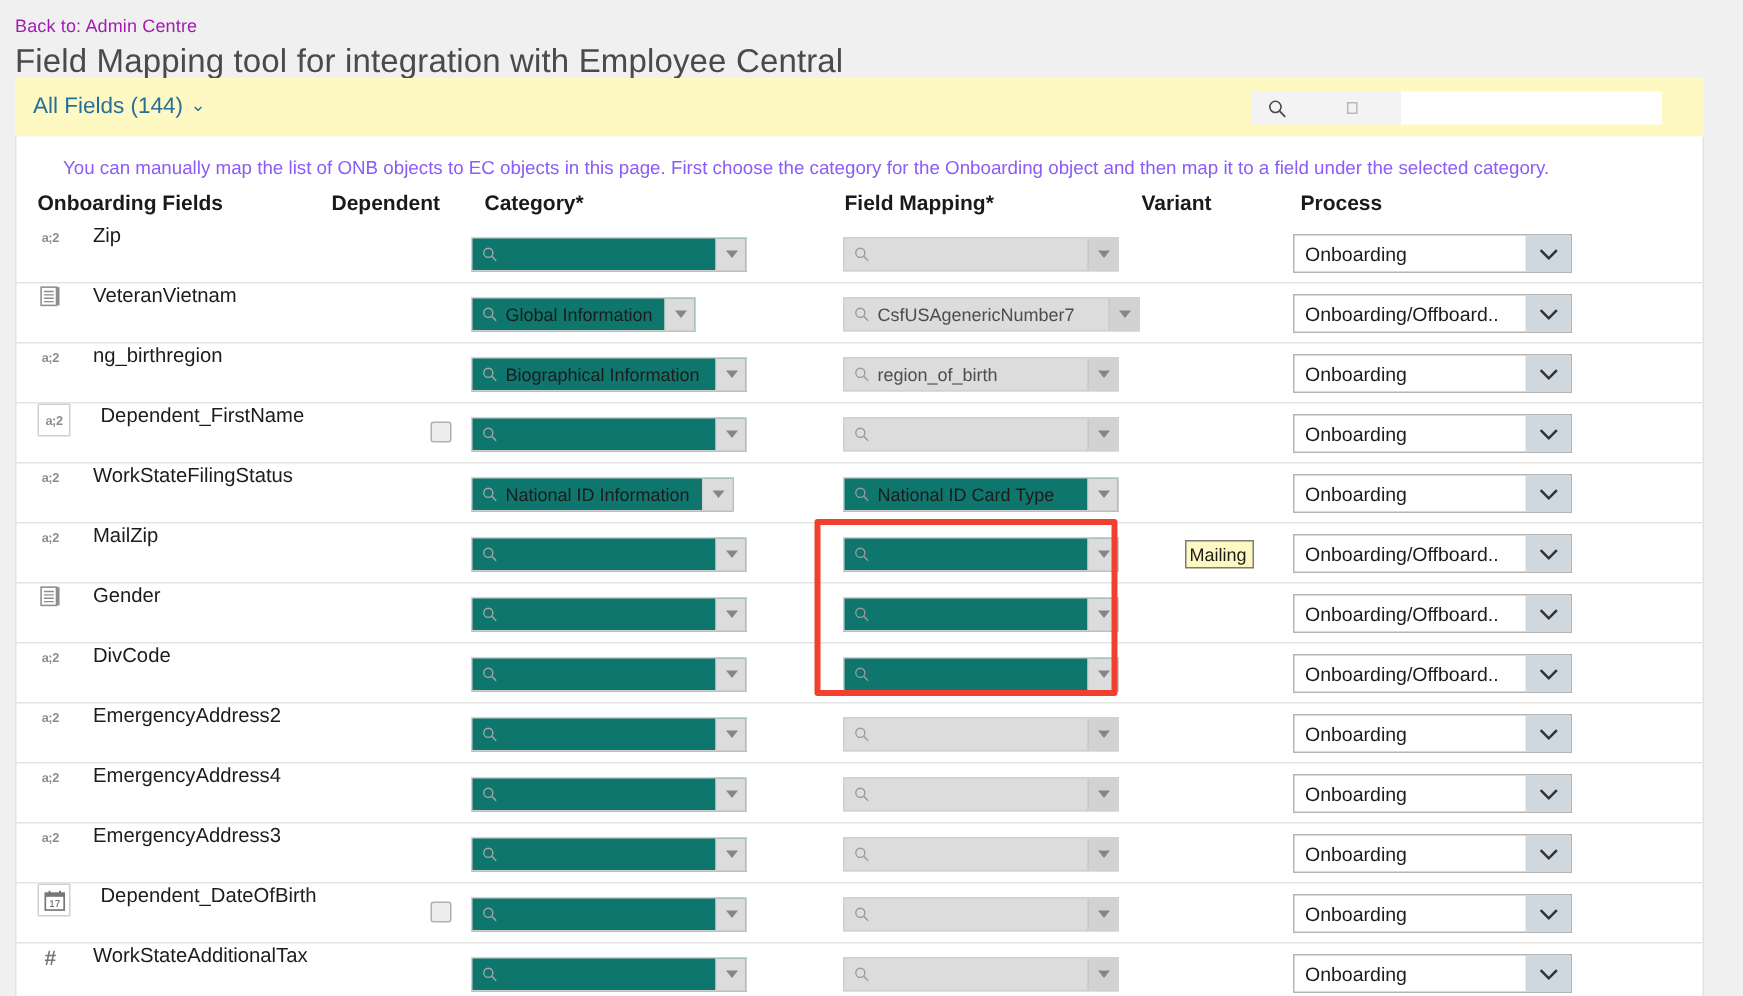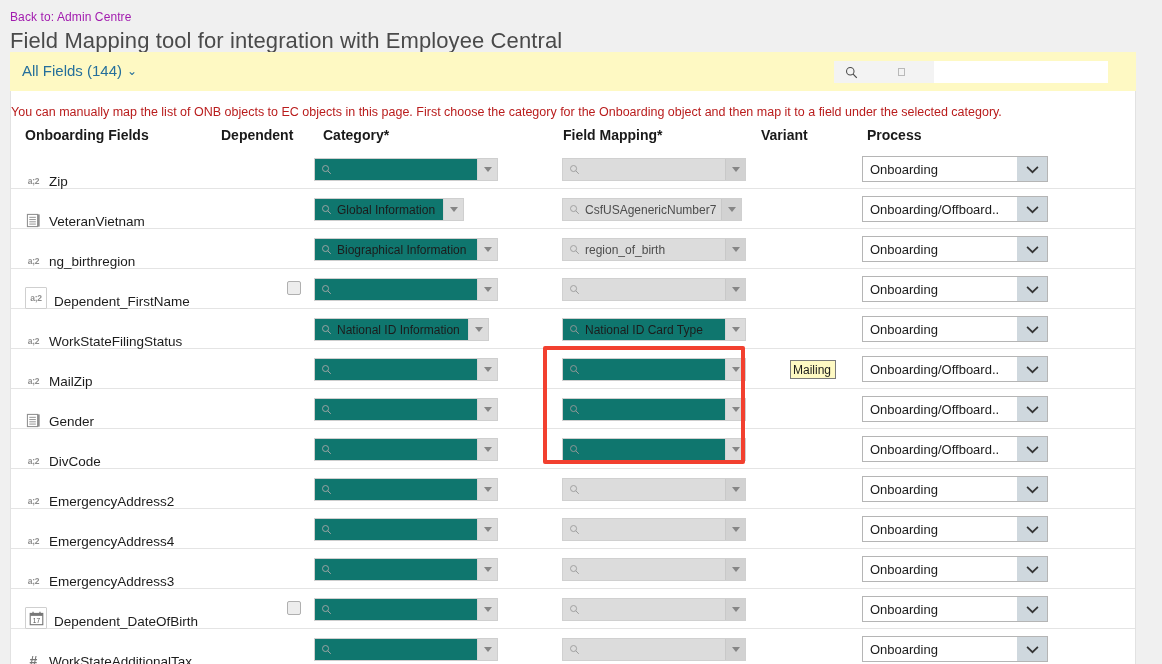--- a/index.html
+++ b/index.html
@@ -64,22 +64,22 @@
   
   .panel {
     position: absolute; left: 10px; top: 91px;
     width: 1126px; height: 573px;
     background: #ffffff;
     border-left: 1px solid #e2e2e2;
     border-right: 1px solid #e2e2e2;
     overflow: hidden;
   }
   .intro {
-    position: absolute; left: 0; top: 14px;
-    font-size: 12.5px; color: #b91c1c; white-space: nowrap;
+    position: absolute; left: 31px; top: 14px;
+    font-size: 12.5px; color: #8b5cf6; white-space: nowrap;
   }
 
   
   .thead {
     position: absolute; left: 0; top: 36px;
     width: 100%; height: 22px;
   }
   .th {
     position: absolute; top: 0;
     font-size: 14px; font-weight: bold; color: #1a1a1a;
@@ -95,21 +95,21 @@
   .rows { position: absolute; left: 0; top: 58px; width: 100%; }
   .row {
     position: relative; height: 40px;
     border-bottom: 1px solid #e4e4e4;
   }
   .row:last-child { border-bottom: none; }
 
   
   .c-field {
     position: absolute; left: 14px; top: 0; height: 40px;
-    display: flex; align-items: flex-end; gap: 7px;
+    display: flex; align-items: flex-start; gap: 20px;
   }
   .type-icon {
     width: 17px; height: 17px; flex: 0 0 17px;
     display: flex; align-items: center; justify-content: center;
     color: #8d8d8d;
   }
   .type-icon.boxed {
     border: 1px solid #cfcfcf; border-radius: 1px;
     width: 22px; height: 22px; flex: 0 0 22px; background: #fff;
   }
@@ -316,21 +316,21 @@
               <svg width="11" height="11" viewBox="0 0 16 16">
                 <circle cx="6.6" cy="6.6" r="4.4" fill="none" stroke="#a8a8a8" stroke-width="1.3"></circle>
                 <line x1="10" y1="10" x2="14.2" y2="14.3" stroke="#a8a8a8" stroke-width="1.4"></line>
               </svg>
             </span>
             <span class="val">Global Information</span>
             <span class="arrow">
               <span class="tri-down"></span>
             </span>
           </div>
-          <div class="combo c-map disabled" style="width:180px">
+          <div class="combo c-map disabled" style="width:198px">
             <span class="mag">
               <svg width="11" height="11" viewBox="0 0 16 16">
                 <circle cx="6.6" cy="6.6" r="4.4" fill="none" stroke="#9a9a9a" stroke-width="1.3"></circle>
                 <line x1="10" y1="10" x2="14.2" y2="14.3" stroke="#9a9a9a" stroke-width="1.4"></line>
               </svg>
             </span>
             <span class="val">CsfUSAgenericNumber7</span>
             <span class="arrow">
               <span class="tri-down"></span>
             </span>

